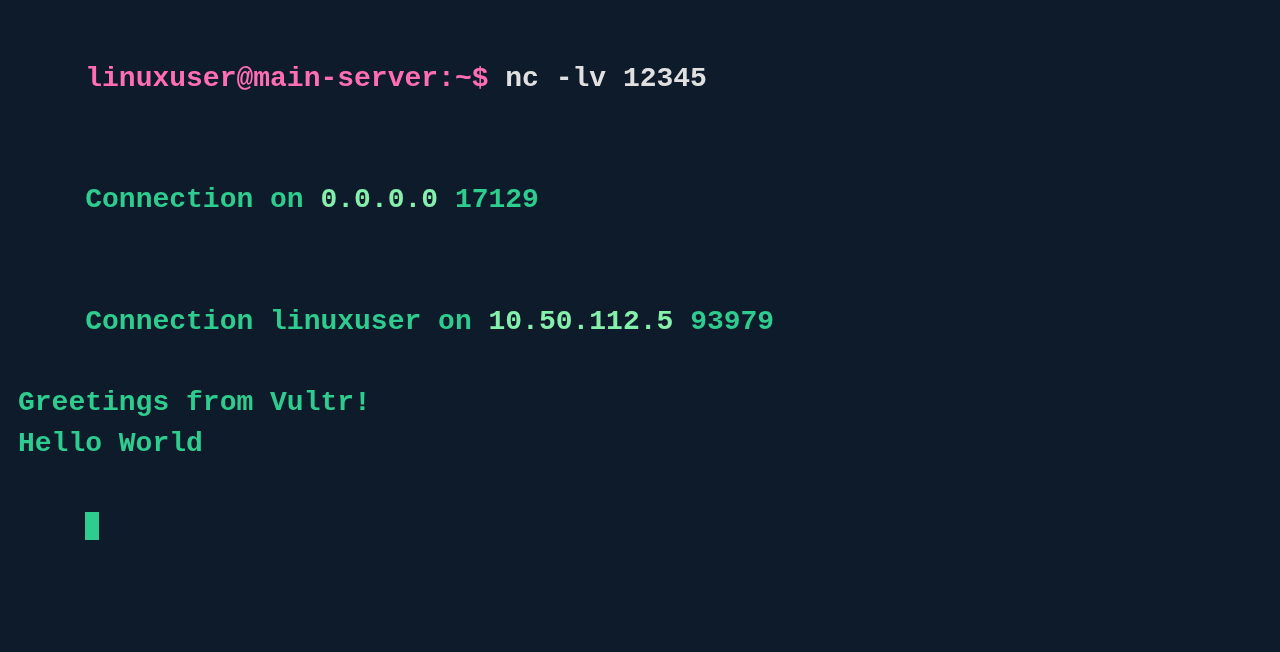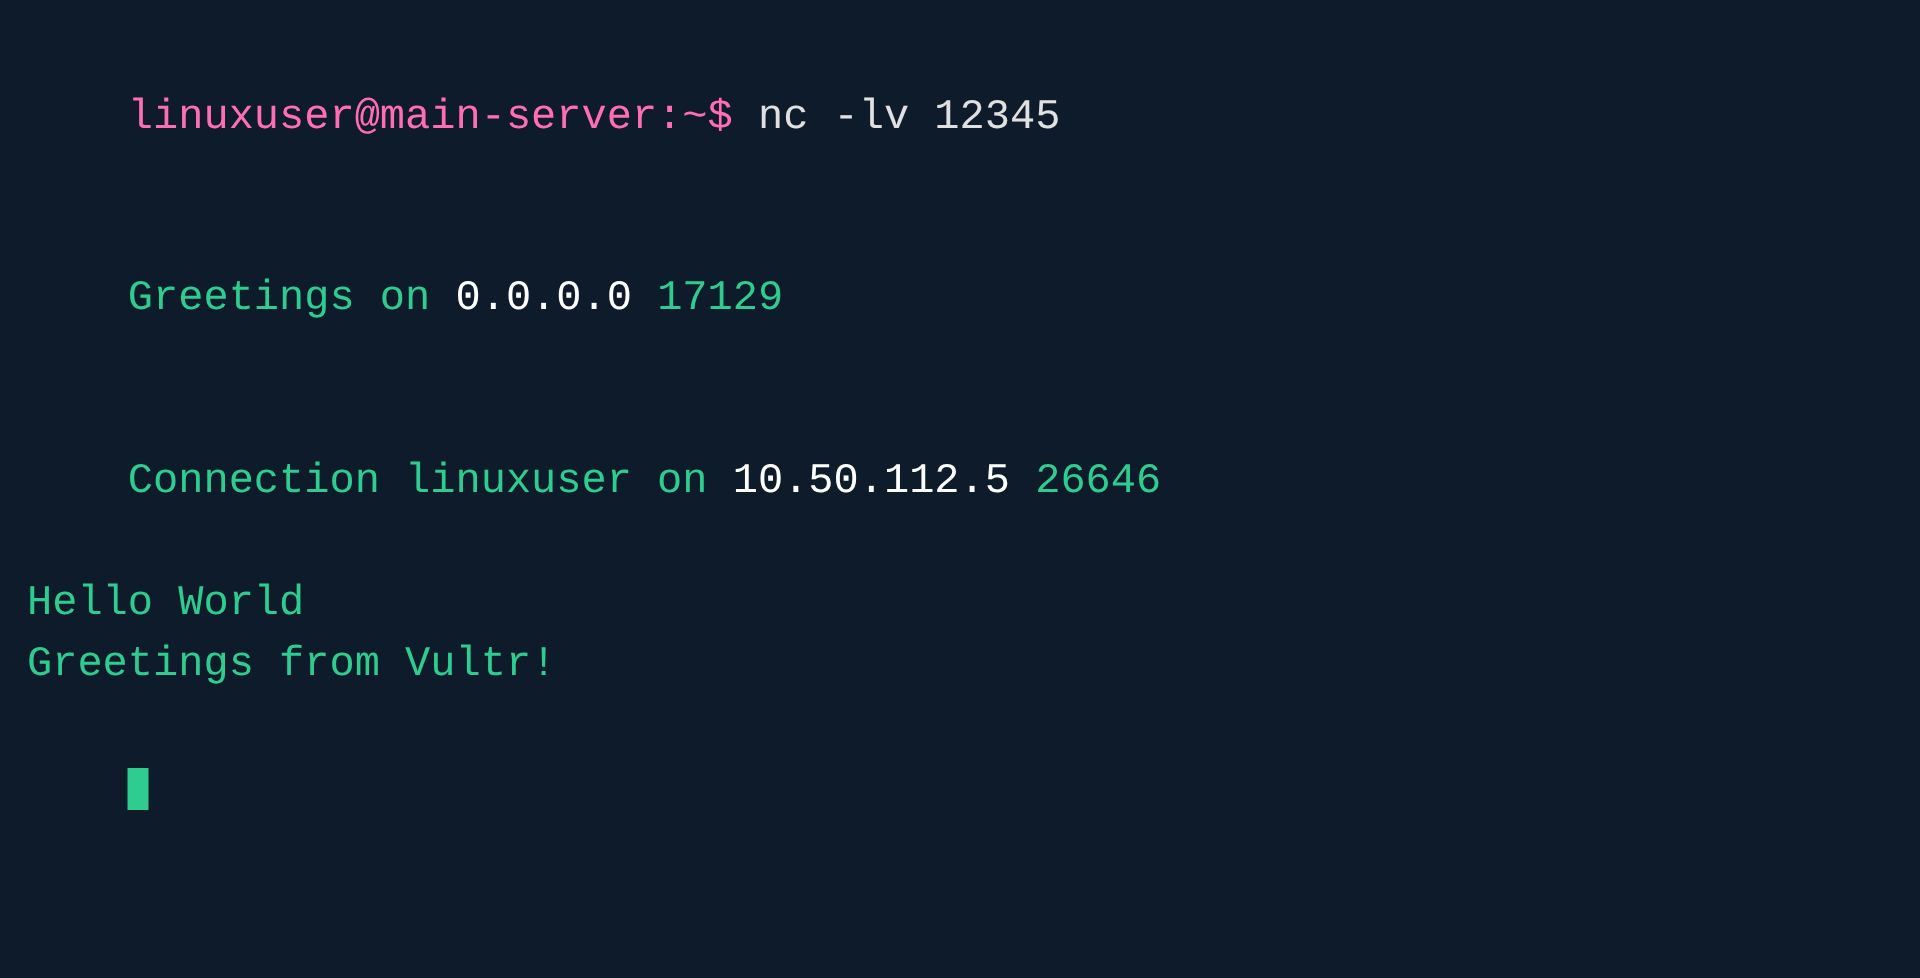--- a/index.html
+++ b/index.html
@@ -30,28 +30,29 @@
     }
 
     .command {
       color: #e0e0e0;
       display: inline;
     }
 
     .line {
       display: block;
       white-space: pre;
+      font-weight: bold;
     }
 
     .green {
       color: #2ecc8e;
     }
 
     .highlight-ip {
-      color: #ffffff;
+      color: #86efac;
     }
 
     .cursor {
       display: inline-block;
       width: 14px;
       height: 28px;
       background-color: #2ecc8e;
       vertical-align: text-bottom;
       animation: blink 1s step-end infinite;
     }
@@ -68,30 +69,30 @@
 </head>
 <body>
 
 <div class="terminal">
 
   <span class="line">
     <span class="prompt">linuxuser@main-server:~$</span><span class="command"> nc -lv 12345</span>
   </span>
 
   <span class="line green">
-    <span>Greetings on </span><span class="highlight-ip">0.0.0.0</span><span> 17129</span>
+    <span>Connection on </span><span class="highlight-ip">0.0.0.0</span><span> 17129</span>
   </span>
 
   <span class="line green">
-    <span>Connection linuxuser on </span><span class="highlight-ip">10.50.112.5</span><span> 26646</span>
+    <span>Connection linuxuser on </span><span class="highlight-ip">10.50.112.5</span><span> 93979</span>
   </span>
 
+  <span class="line green">Greetings from Vultr!</span>
+
   <span class="line green">Hello World</span>
-
-  <span class="line green">Greetings from Vultr!</span>
 
   <span class="line">
     <span class="cursor"></span>
   </span>
 
   <div class="spacer"></div>
 
   <span class="line">
     
   </span>

